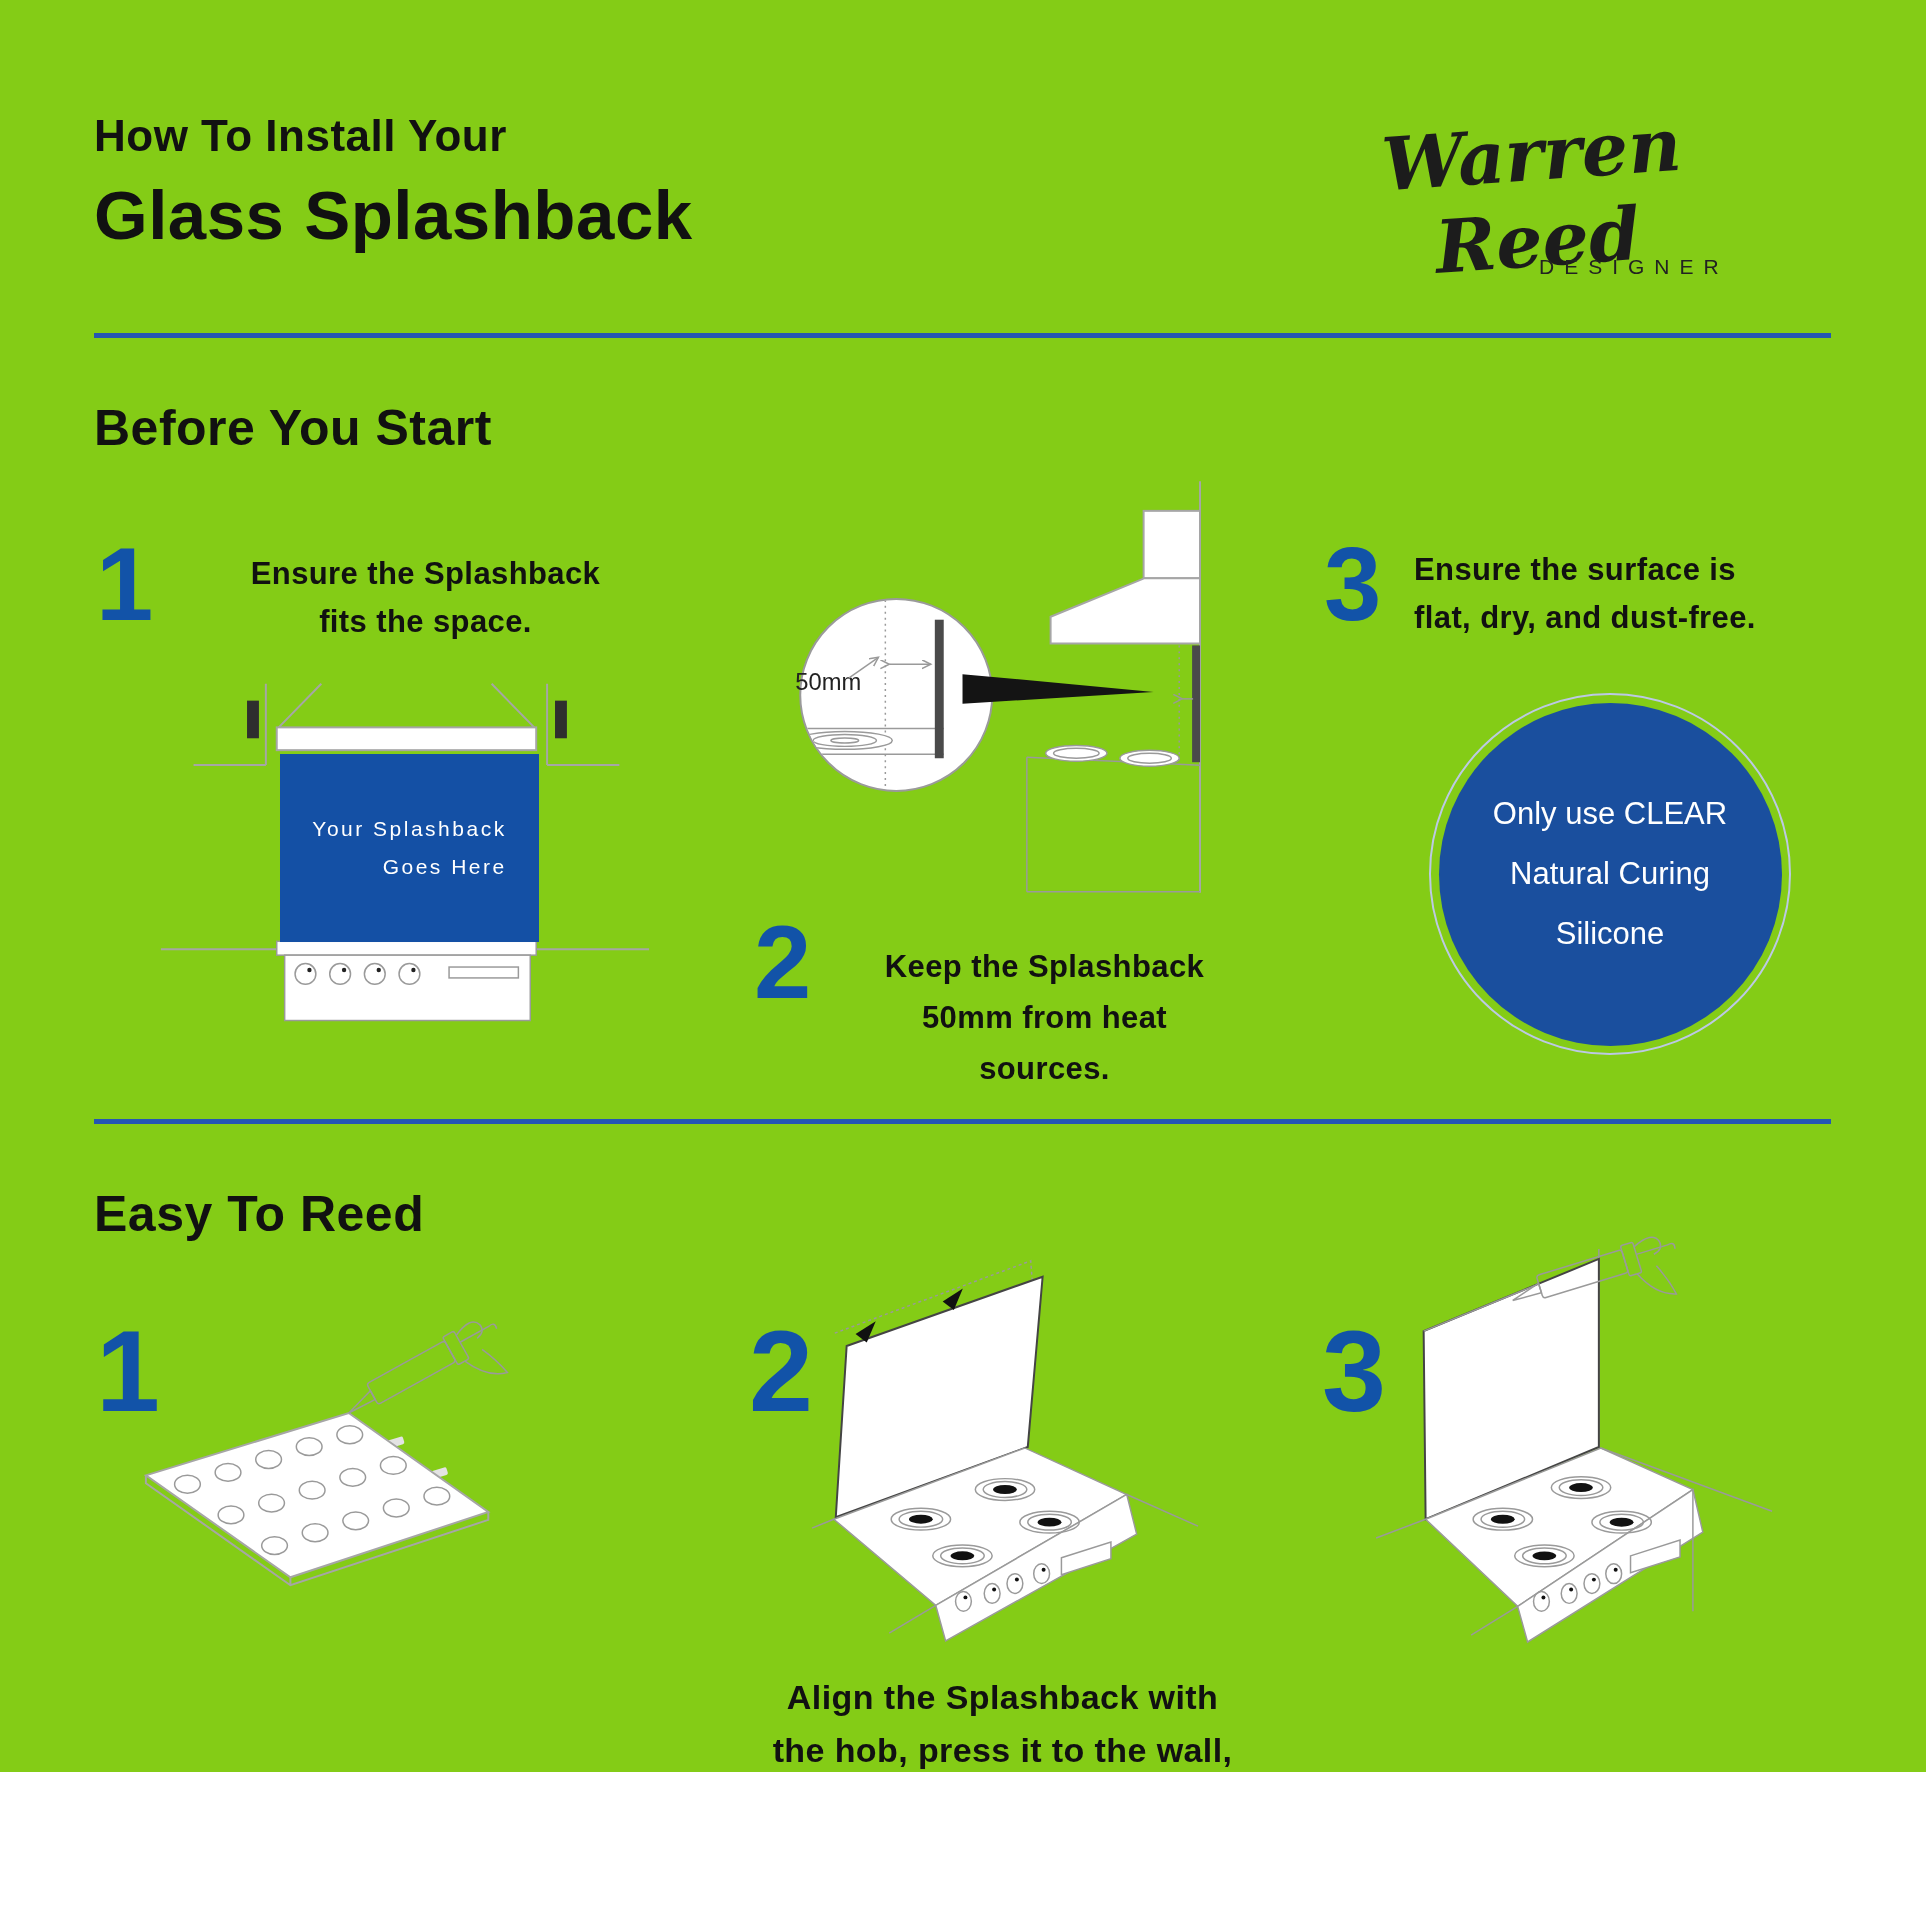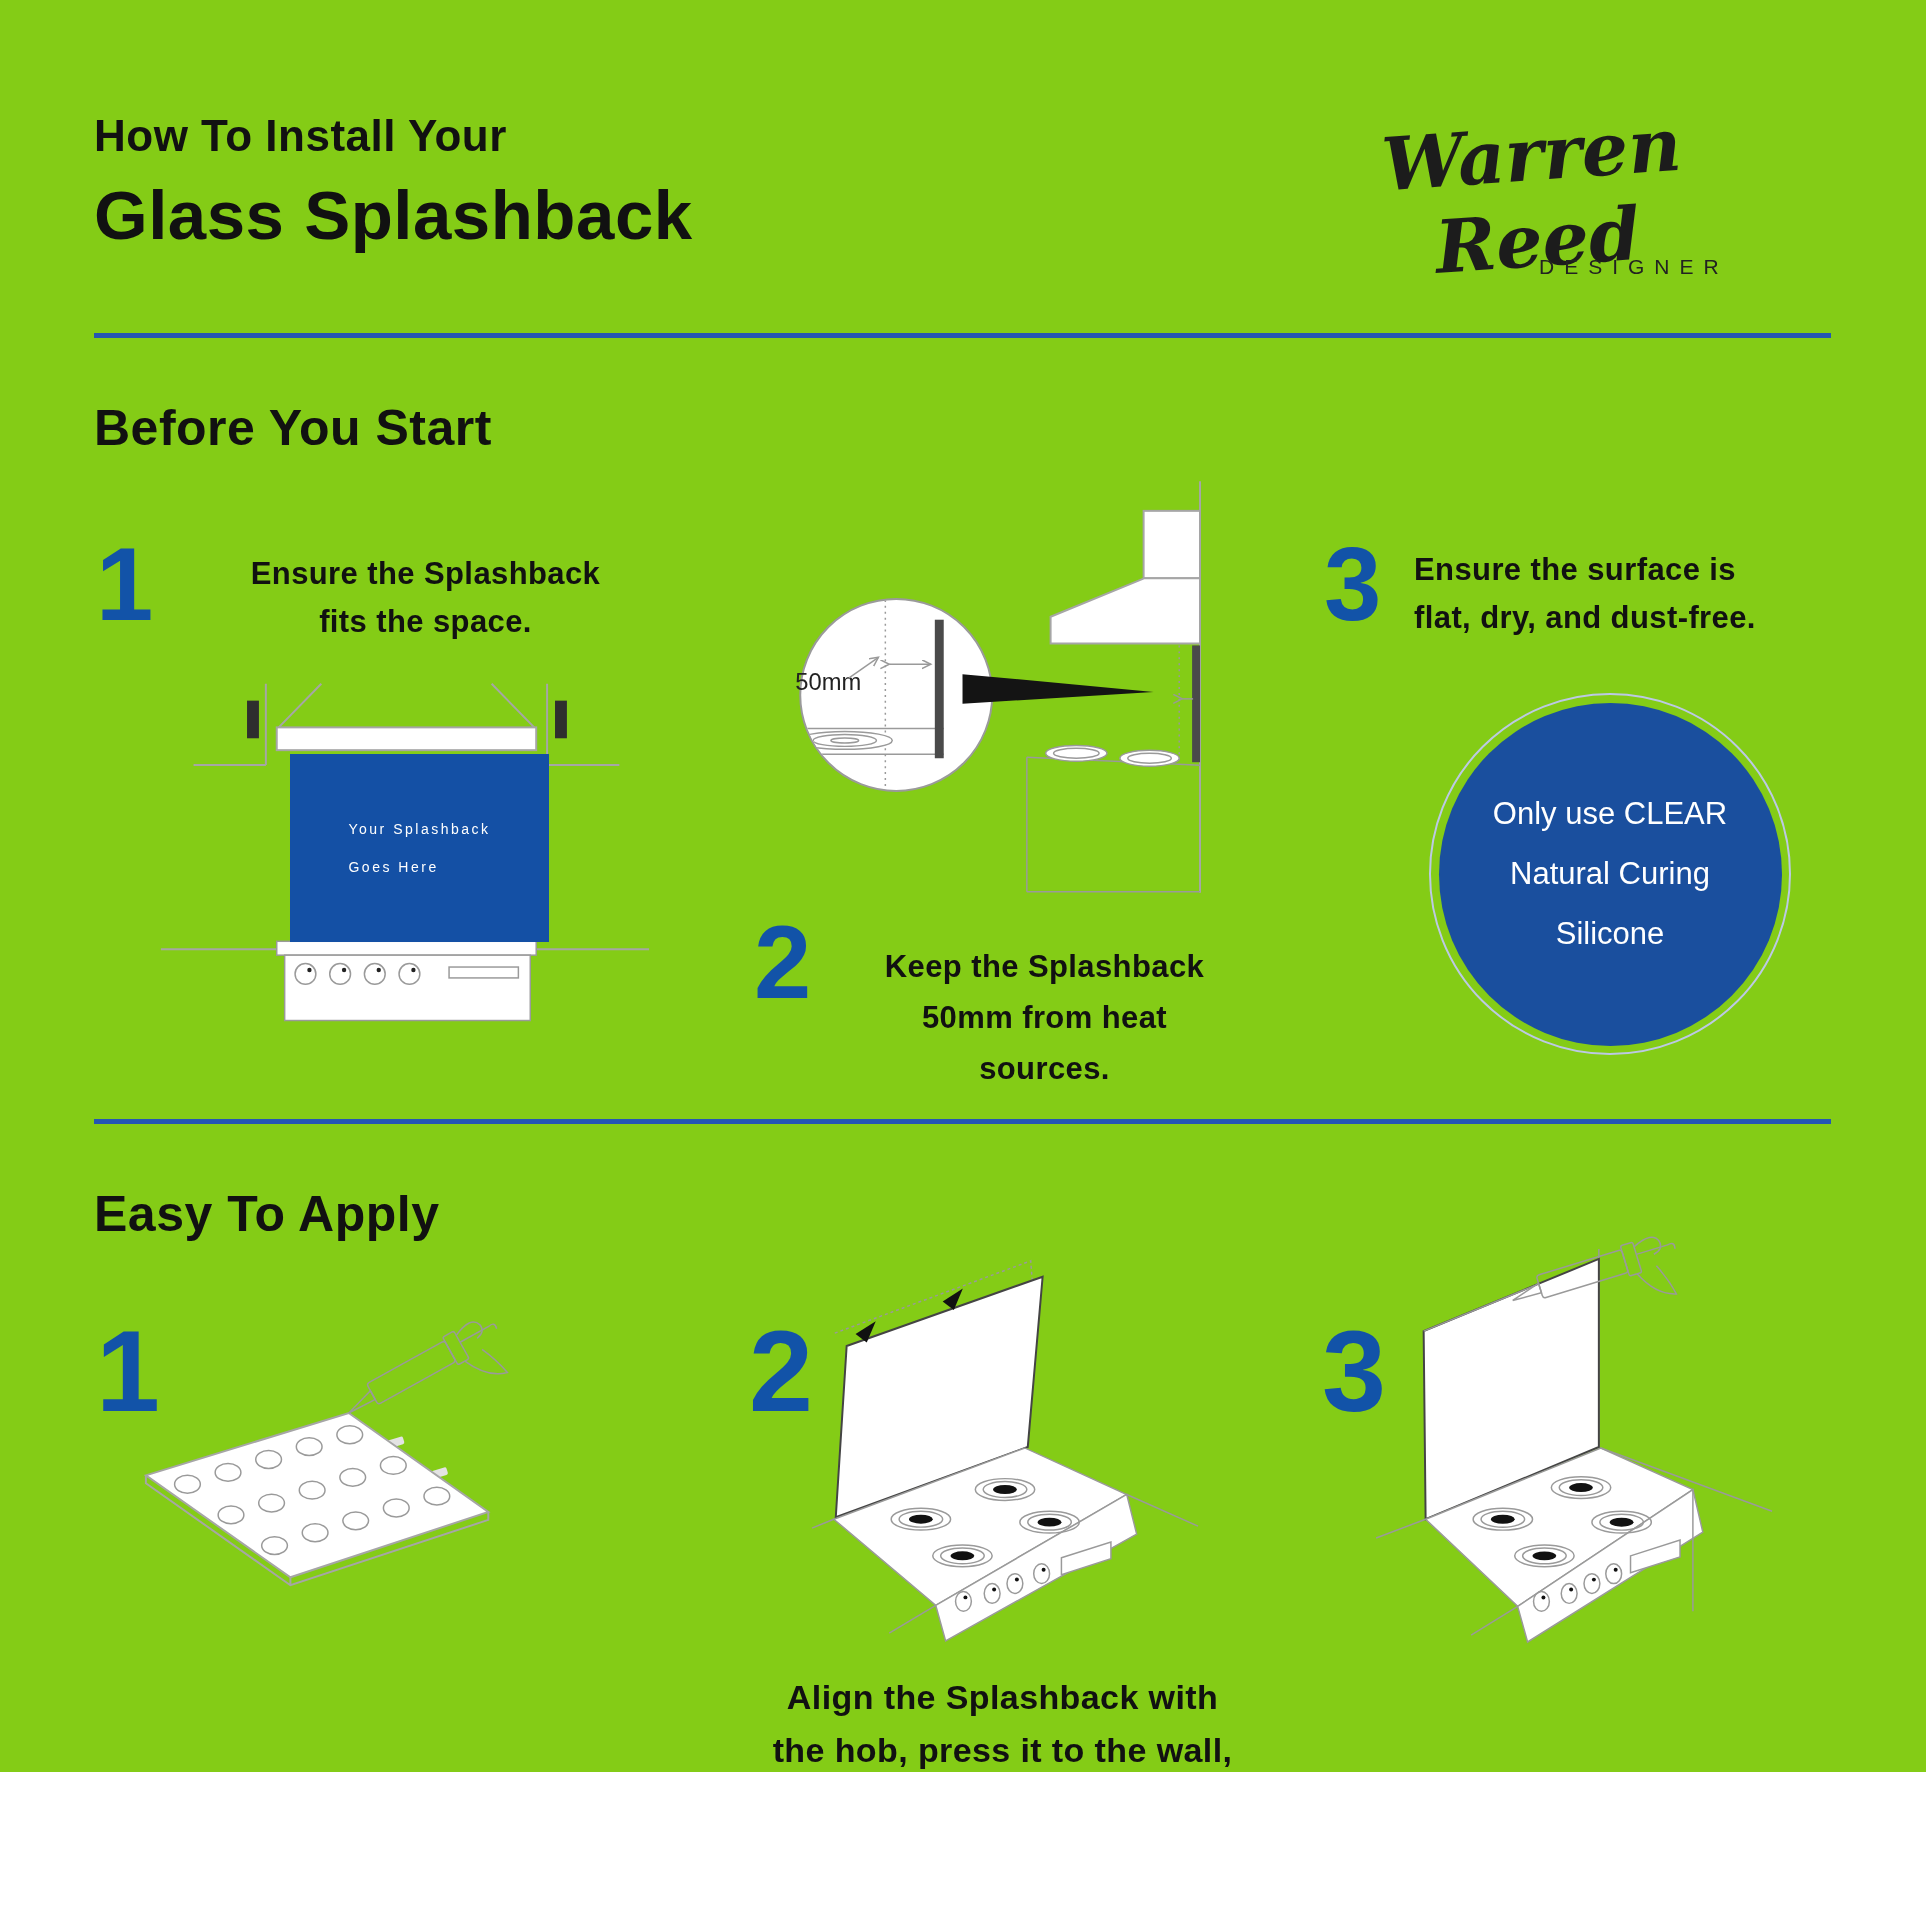--- a/index.html
+++ b/index.html
@@ -19,23 +19,23 @@
   .divider{height:5px;background:#2557B2;left:94px;width:1737px;}
 
   .h2{font-size:50px;font-weight:700;letter-spacing:0.5px;}
   .stepnum{color:#1253A8;font-weight:700;line-height:1;}
   .num-top{font-size:103px;}
   .num-bot{font-size:115px;}
   .cap{font-weight:700;font-size:31px;line-height:48px;letter-spacing:0.4px;}
   .cap-bot{font-weight:700;font-size:34px;line-height:53px;letter-spacing:0.4px;text-align:center;}
 
   
-  .panel{left:290px;top:754px;width:259px;height:188px;background:#1450A5;
-         display:flex;align-items:center;justify-content:center;text-align:left;
-         color:#fff;font-size:14px;line-height:38px;letter-spacing:2.5px;font-weight:400;}
+  .panel{left:280px;top:754px;width:259px;height:188px;background:#1450A5;
+         display:flex;align-items:center;justify-content:center;text-align:right;
+         color:#fff;font-size:21px;line-height:38px;letter-spacing:2.5px;font-weight:400;}
 
   
   .circle-outer{left:1429px;top:693px;width:358px;height:358px;border-radius:50%;
                 border:2px solid #bcc9e4;display:flex;align-items:center;justify-content:center;}
   .circle-inner{width:343px;height:343px;border-radius:50%;background:#1A4F9E;color:#fff;
                 display:flex;align-items:center;justify-content:center;text-align:center;
                 font-size:31px;line-height:60px;font-weight:400;}
 
   svg{display:block;overflow:visible;}
   .ln{stroke:#a6a6a6;stroke-width:2;fill:none;}
@@ -132,21 +132,21 @@
   <div class="abs cap pre" style="left:1414px;top:546px;width:495px;line-height:48px;">Ensure the surface is
 flat, dry, and dust-free.</div>
   <div class="abs circle-outer">
     <div class="circle-inner pre">Only use CLEAR
 Natural Curing
 Silicone</div>
   </div>
 
   <div class="abs divider" style="top:1119px;"></div>
 
-  <div class="abs h2" style="left:94px;top:1185px;">Easy To Apply</div>
+  <div class="abs h2" style="left:94px;top:1185px;">Easy To Reed</div>
 
   <div class="abs stepnum num-bot" style="left:96px;top:1314px;">1</div>
   <div class="abs stepnum num-bot" style="left:749px;top:1314px;">2</div>
   <div class="abs stepnum num-bot" style="left:1322px;top:1314px;">3</div>
 
   <svg class="abs" style="left:129px;top:1317px;" width="396" height="287" viewBox="0 0 400 290">
     <g fill="#e3e3e3">
       <rect x="88" y="174" width="26" height="8" rx="2" transform="rotate(-17 101 178)"></rect>
         <rect x="132" y="205" width="26" height="8" rx="2" transform="rotate(-17 145 209)"></rect>
         <rect x="176" y="236" width="26" height="8" rx="2" transform="rotate(-17 189 240)"></rect>

